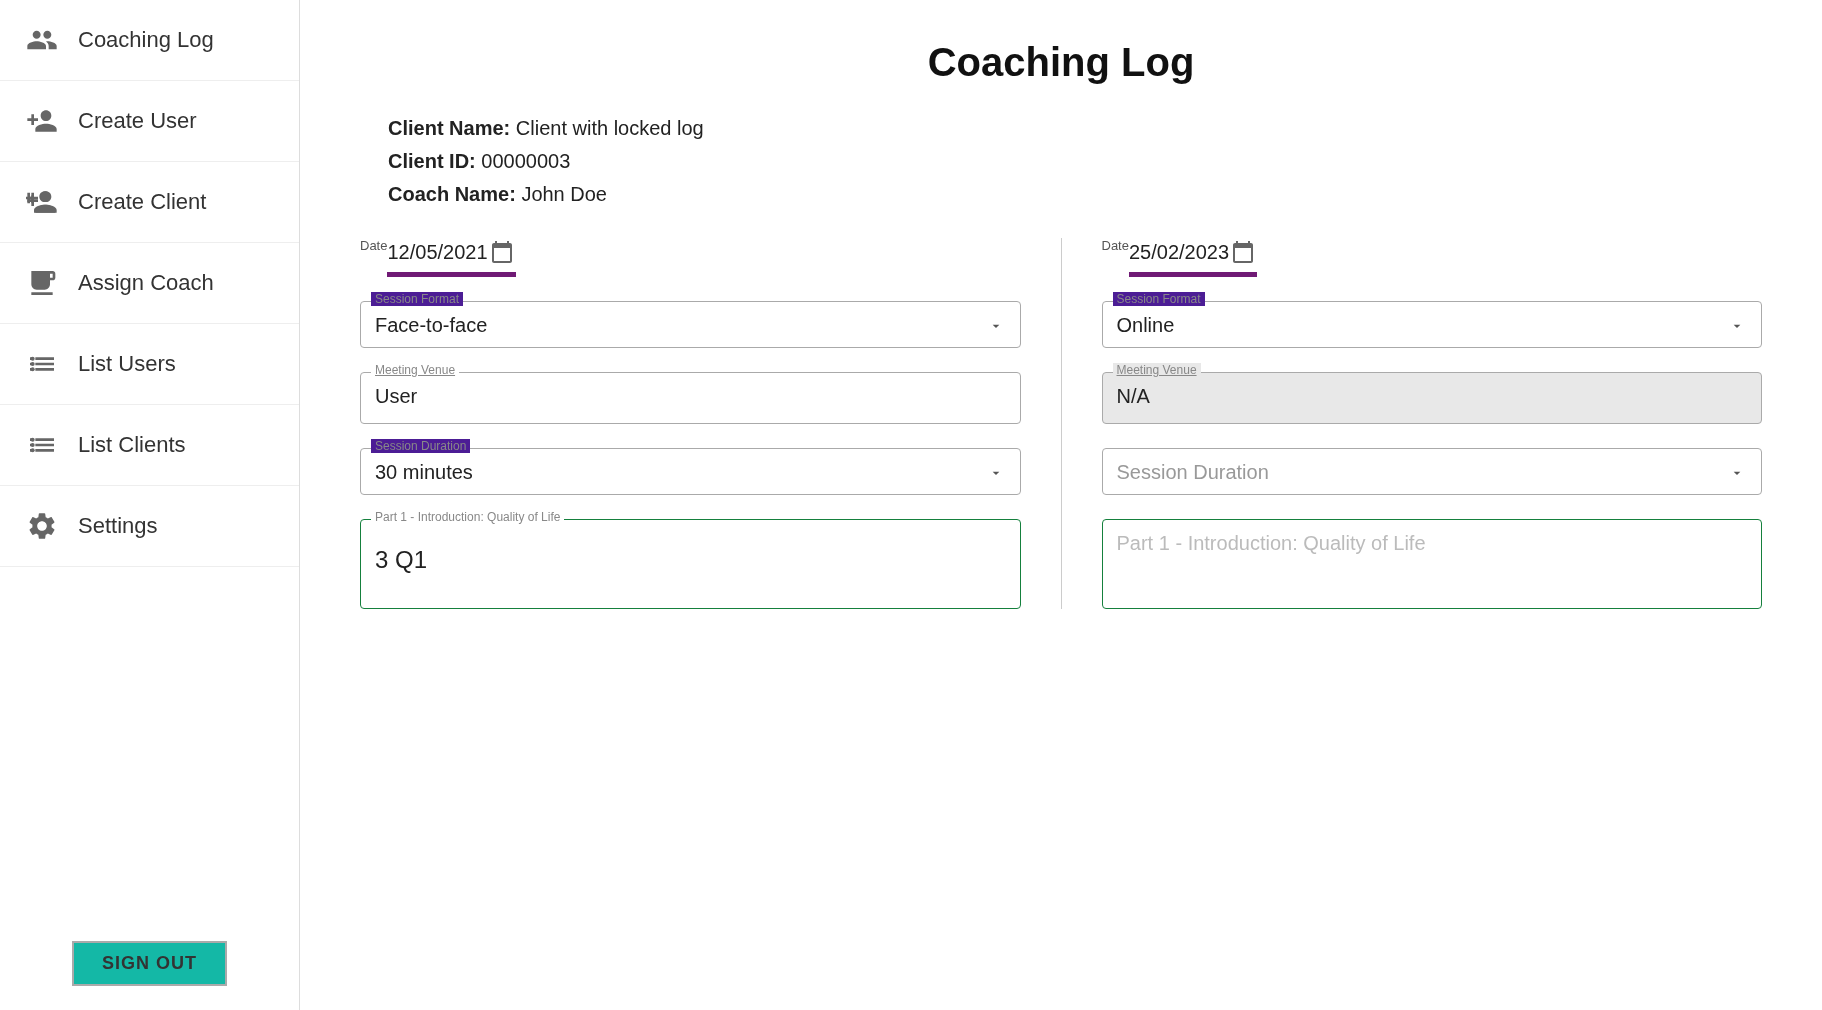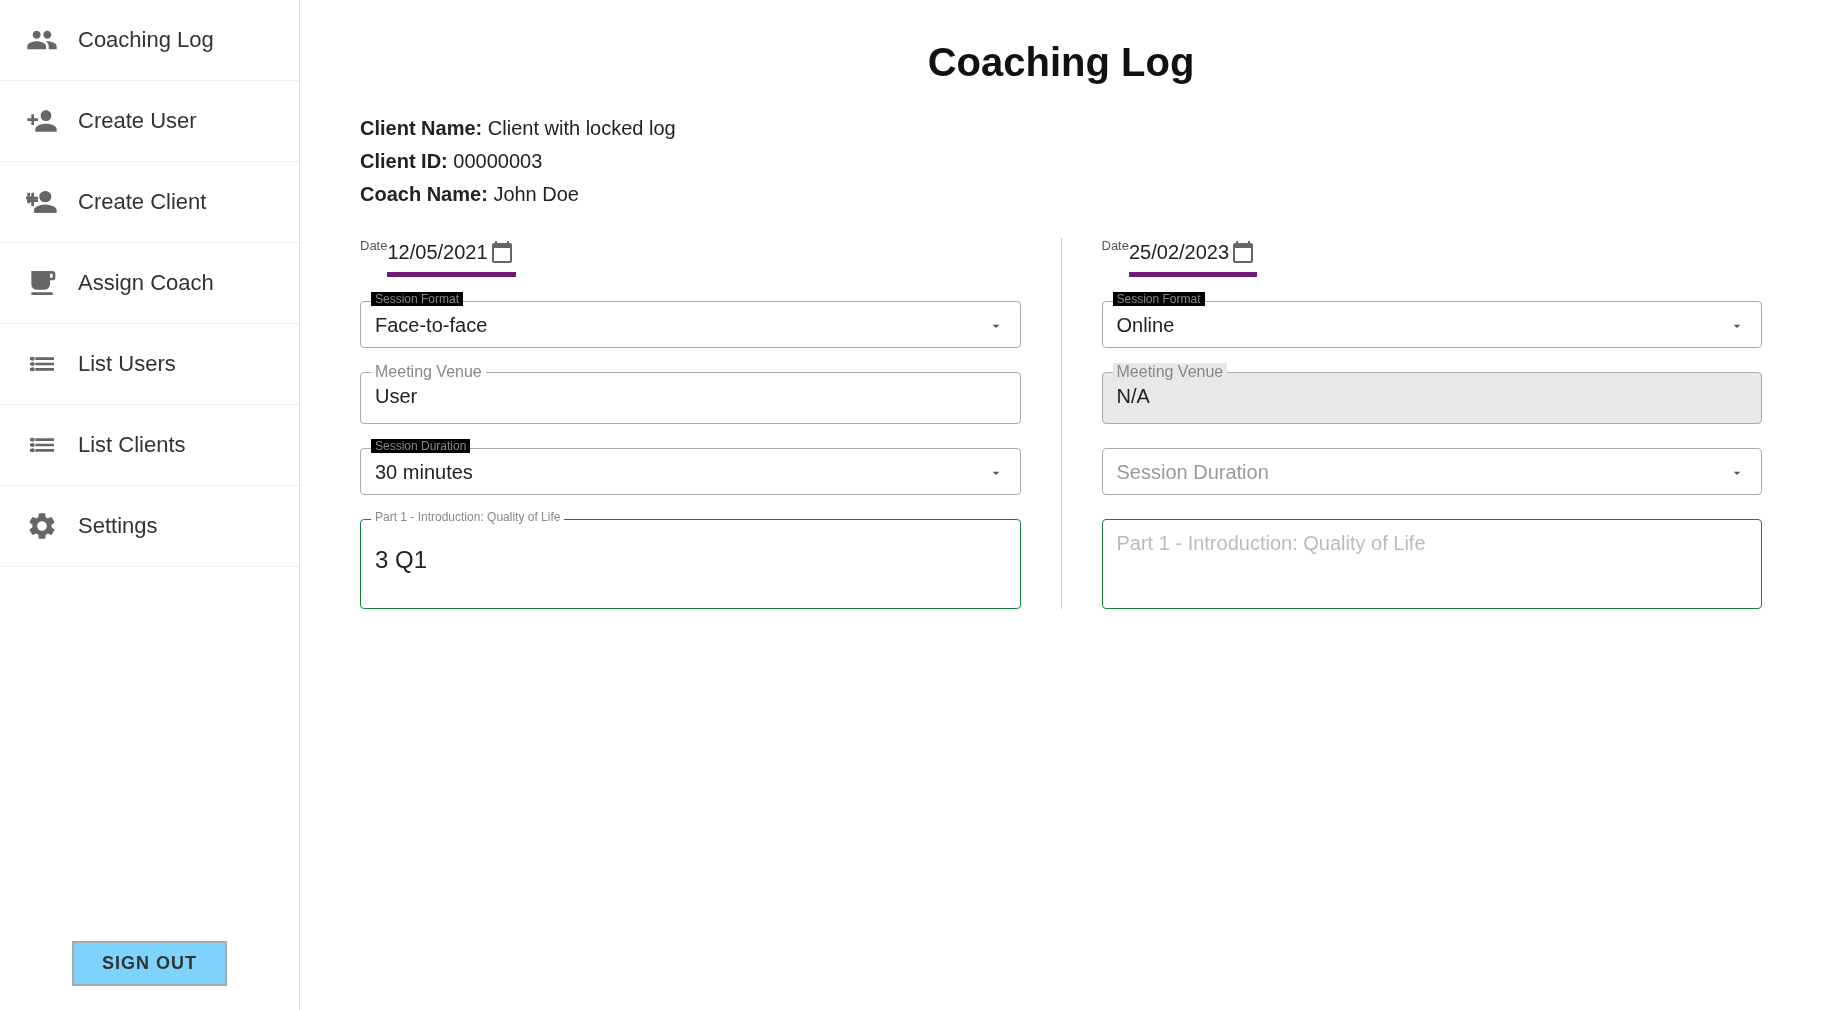--- a/index.html
+++ b/index.html
@@ -41,21 +41,21 @@
       color: #333;
     }
     .sidebar-spacer { flex: 1; }
     .sign-out-area {
       padding: 24px;
       display: flex;
       justify-content: center;
     }
     .sign-out-btn {
       border: 2px solid #aaa;
-      background: #7dd3fc;
+      background: #14b8a6;
       padding: 10px 28px;
       font-size: 18px;
       font-weight: bold;
       cursor: pointer;
       color: #333;
       letter-spacing: 1px;
     }
 
     
     #main {
@@ -70,20 +70,21 @@
       margin-bottom: 32px;
       color: #111;
     }
     .client-info {
       margin-bottom: 32px;
     }
     .client-info p {
       font-size: 20px;
       margin-bottom: 10px;
       color: #222;
+      margin-left: 28px;
     }
     .client-info strong {
       font-weight: bold;
     }
 
     
     .log-columns {
       display: flex;
       gap: 40px;
     }
@@ -133,21 +134,21 @@
     .select-field-wrapper {
       border: 1px solid #aaa;
       border-radius: 4px;
       position: relative;
       padding: 12px 14px 10px 14px;
     }
     .select-field-legend {
       position: absolute;
       top: -10px;
       left: 10px;
-      background: #000000;
+      background: #4c1d95;
       font-size: 12px;
       color: #888;
       padding: 0 4px;
     }
     .select-field-row {
       display: flex;
       align-items: center;
       justify-content: space-between;
     }
     .select-field-value {
@@ -173,23 +174,24 @@
       border: 1px solid #aaa;
       border-radius: 4px;
       position: relative;
       padding: 12px 14px 10px 14px;
     }
     .text-field-legend {
       position: absolute;
       top: -10px;
       left: 10px;
       background: #fff;
-      font-size: 16px;
+      font-size: 12px;
       color: #888;
       padding: 0 4px;
+      text-decoration: underline;
     }
     .text-field-value {
       font-size: 20px;
       color: #222;
       min-height: 28px;
     }
 
     
     .field-disabled {
       background: #e8e8e8;

